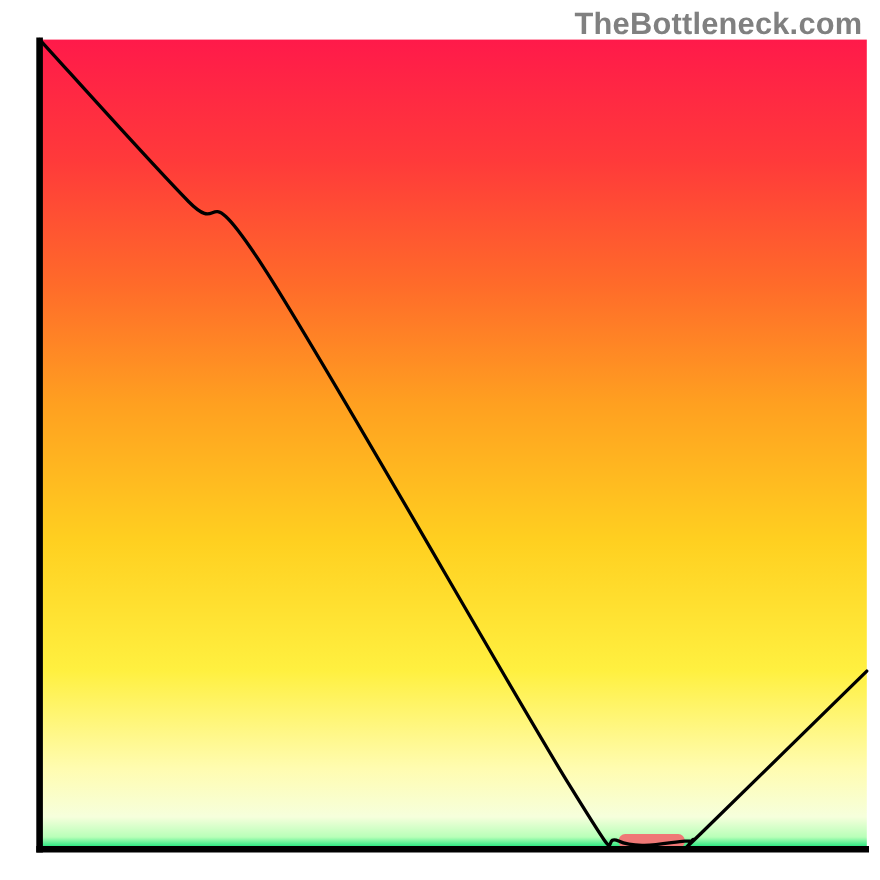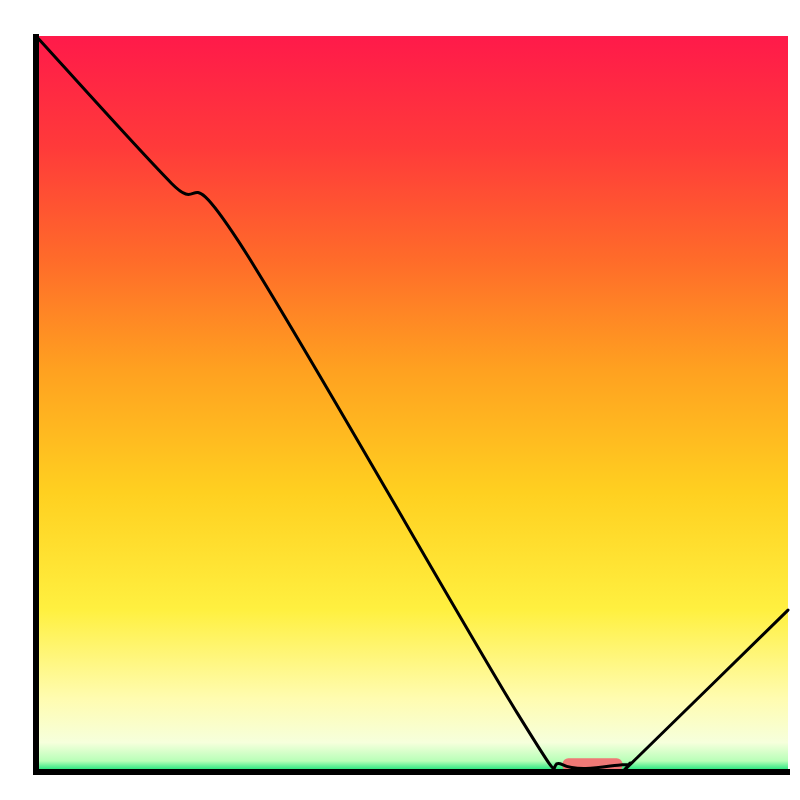--- a/index.html
+++ b/index.html
@@ -29,20 +29,21 @@
   svg {
     position: absolute;
     top: 0;
     left: 0;
   }
 </style>
 </head>
 <body>
 
 <div class="chart-wrap">
+  <div class="watermark">TheBottleneck.com</div>
 
   <svg id="chart-svg" width="800" height="800" viewBox="0 0 800 800">
     <defs>
       <linearGradient id="bg-grad" x1="0" y1="0" x2="0" y2="1">
           <stop offset="0%" stop-color="#ff1a4a"></stop>
           <stop offset="15%" stop-color="#ff3a3a"></stop>
           <stop offset="30%" stop-color="#ff6a2a"></stop>
           <stop offset="45%" stop-color="#ffa020"></stop>
           <stop offset="62%" stop-color="#ffd020"></stop>
           <stop offset="78%" stop-color="#fff040"></stop>

